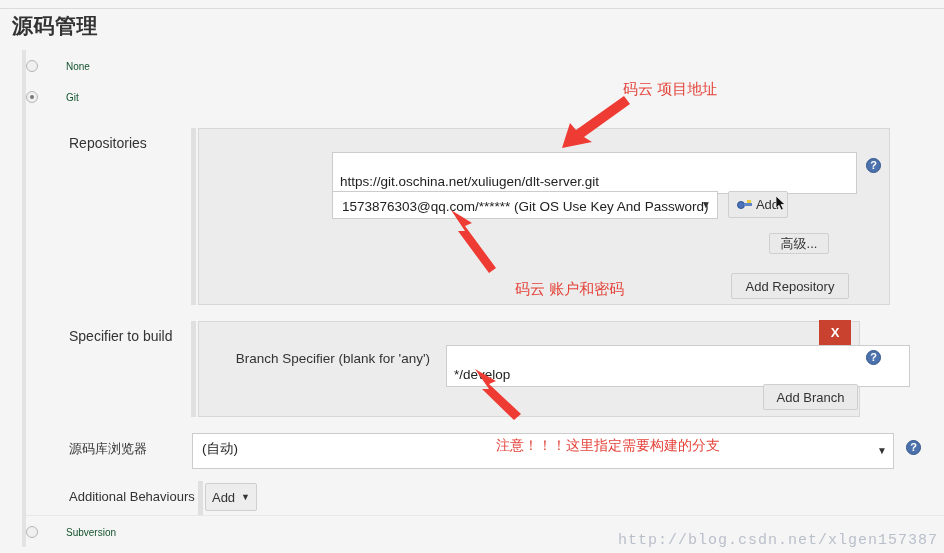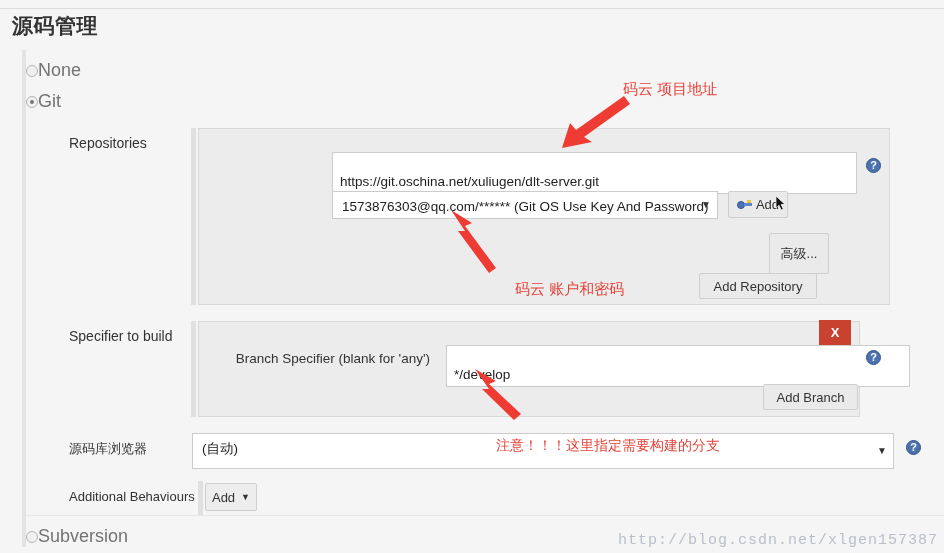--- a/index.html
+++ b/index.html
@@ -26,21 +26,21 @@
   .radio-row{position:absolute;display:flex;align-items:center;}
   .radio{
     width:12px;height:12px;border-radius:50%;
     border:1px solid #b5b5b5;background:#f0f0f0;
     display:inline-block;position:relative;box-sizing:border-box;
   }
   .radio.checked::after{
     content:"";position:absolute;left:3px;top:3px;
     width:4px;height:4px;border-radius:50%;background:#777;
   }
-  .radio-label{margin-left:0;font-size:18px;color:#737373;}
+  .radio-label{margin-left:28px;font-size:10px;color:#14532d;}
 
   .row-label{
     position:absolute;font-size:14px;color:#333;white-space:nowrap;margin-left:28px;
   }
 
   .panel{
     position:absolute;
     background:#ececec;
     border:1px solid #d8d8d8;
     box-sizing:border-box;
@@ -174,25 +174,25 @@
         <span class="shaft"></span>
         <span class="tooth"></span>
     </span>
     <span>Add</span>
   </div>
 
   <svg class="cursor" style="left:776px;top:196px;" viewBox="0 0 11 15">
     <polygon points="0,0 0,12 3,9.3 5.2,14 7.3,13 5.1,8.5 9,8.5" fill="#111" stroke="#fff" stroke-width="0.7"></polygon>
   </svg>
 
-  <div class="btn" style="left:769px;top:233px;width:60px;height:41px;">
+  <div class="btn" style="left:769px;top:233px;width:60px;height:21px;">
     <span>高级...</span>
   </div>
 
-  <div class="btn" style="left:699px;top:273px;width:118px;height:26px;">
+  <div class="btn" style="left:731px;top:273px;width:118px;height:26px;">
     <span>Add Repository</span>
   </div>
 
   <div class="row-label" style="left:41px;top:328px;">Specifier to build</div>
 
   <div class="panel-bar" style="left:191px;top:321px;height:96px;"></div>
   <div class="panel" style="left:198px;top:321px;width:662px;height:96px;"></div>
 
   <div class="delbtn" style="left:819px;top:320px;width:32px;height:25px;">
     <span>X</span>

